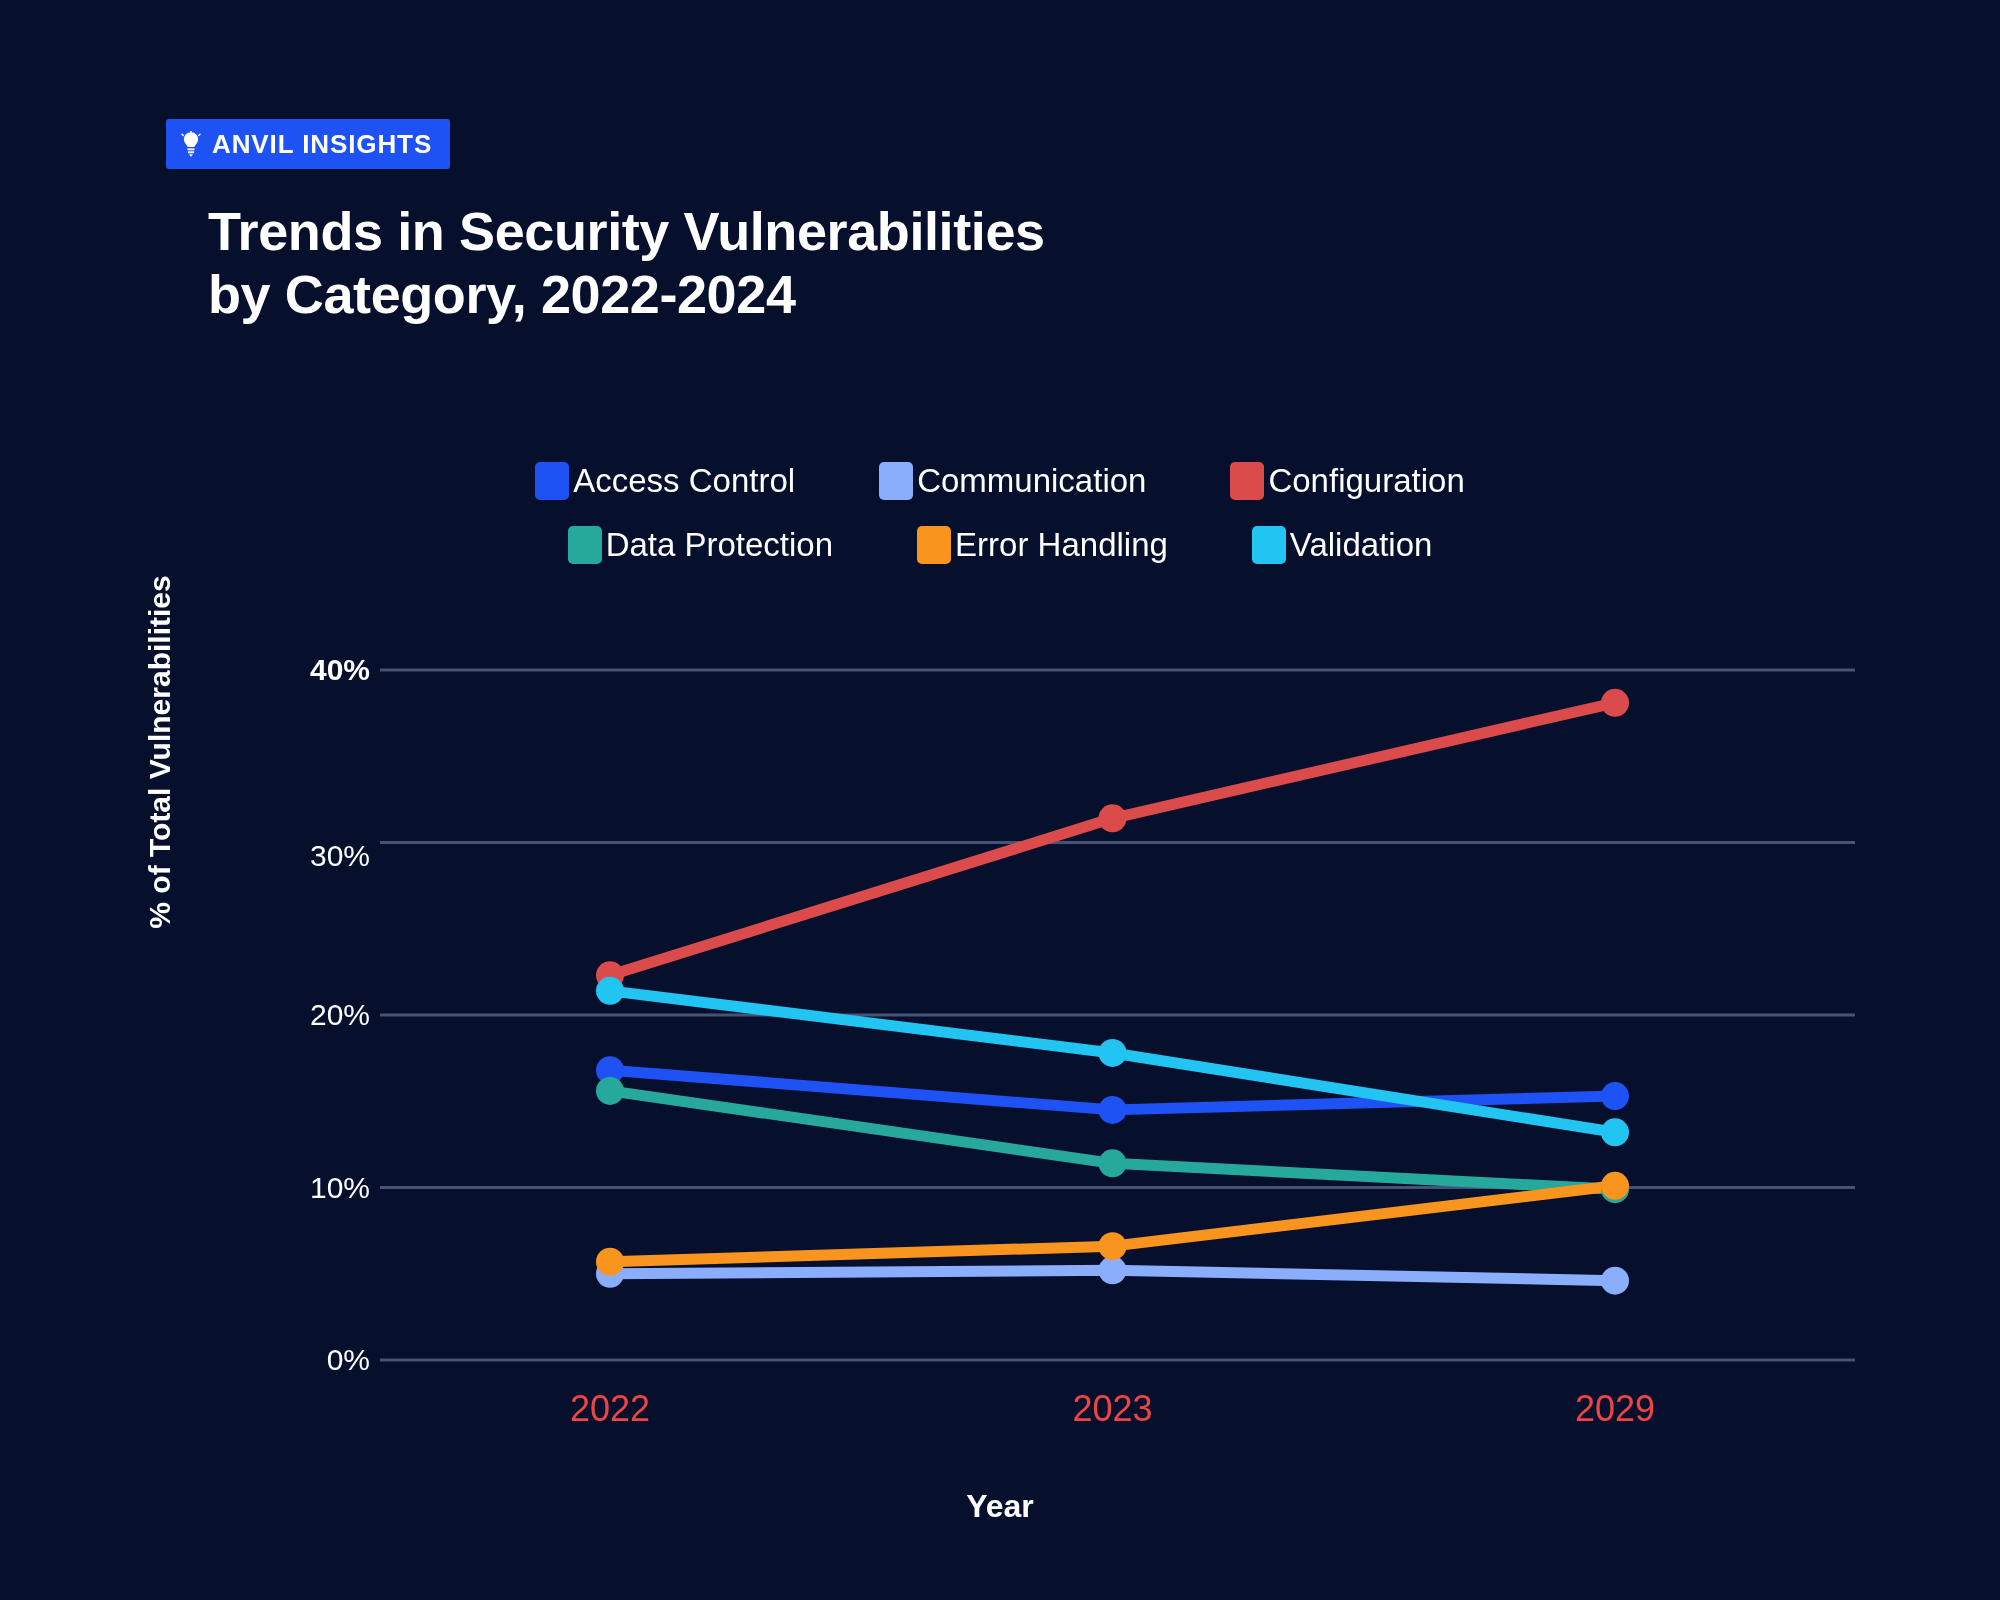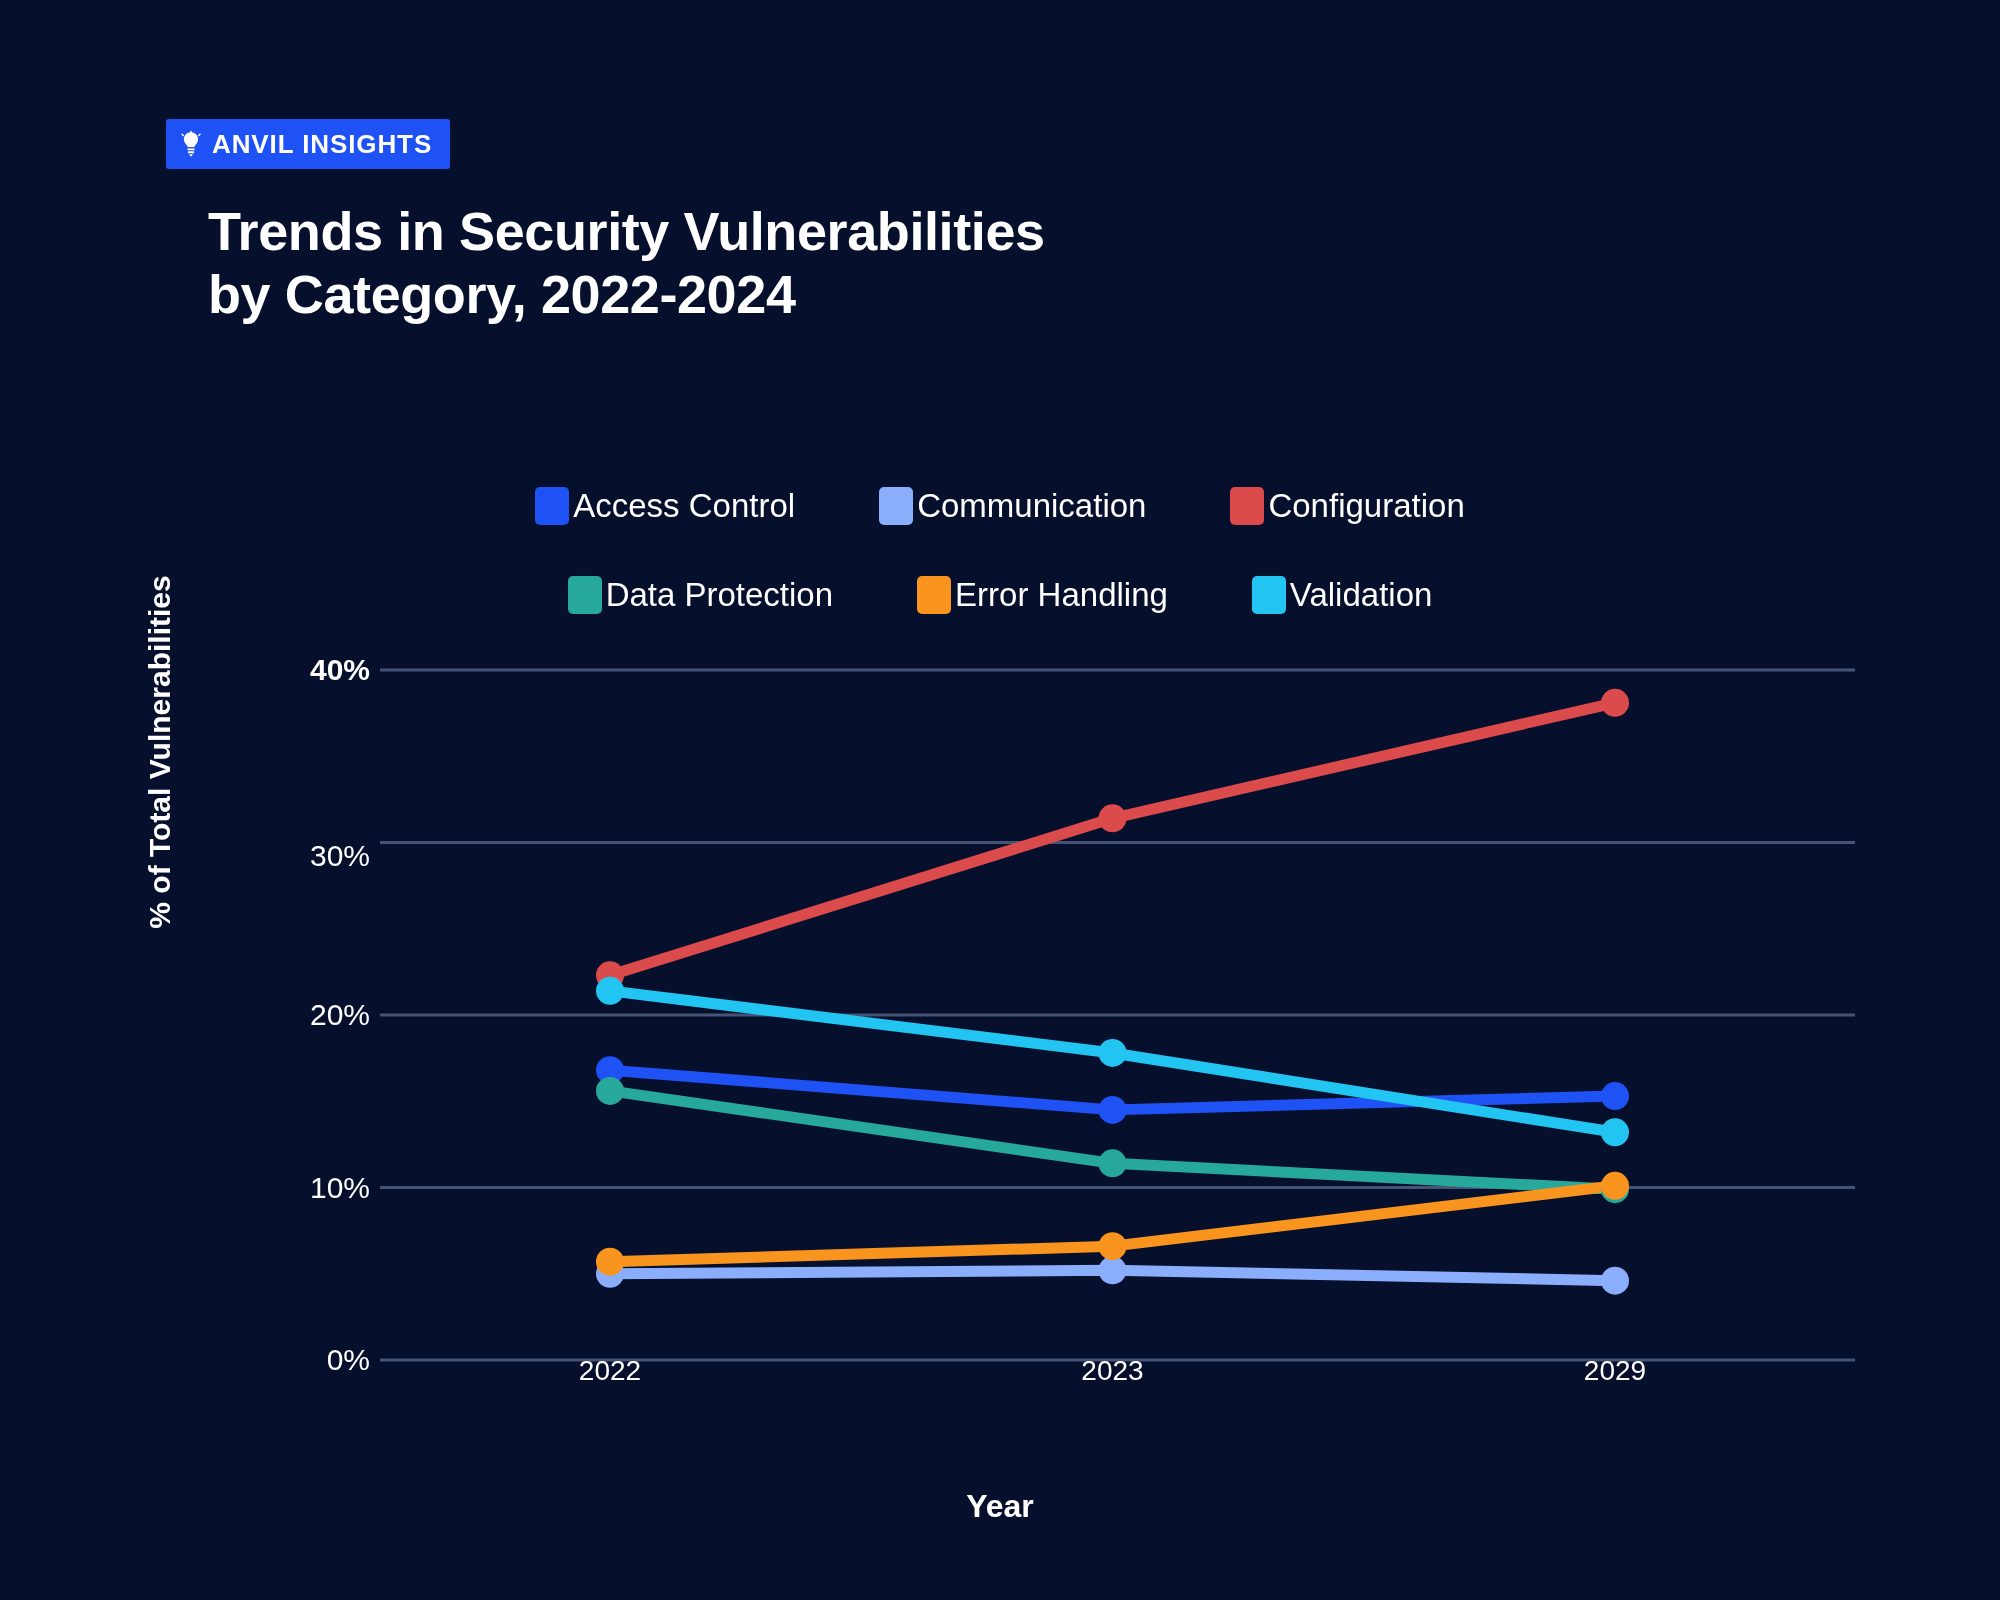--- a/index.html
+++ b/index.html
@@ -76,21 +76,20 @@
   .legend-row {
     display: flex;
     align-items: center;
     justify-content: center;
     gap: 84px;
   }
   .legend-item {
     display: flex;
     align-items: center;
     gap: 4px;
-    margin-top: 25px;
   }
   .legend-swatch {
     width: 34px;
     height: 38px;
     border-radius: 5px;
     flex: 0 0 auto;
   }
   .legend-label {
     font-size: 33px;
     font-weight: 400;
@@ -133,23 +132,23 @@
   .ytick-holder {
     position: absolute;
     left: 160px;
     top: 0;
     width: 210px;
     height: 1600px;
   }
   .xtick {
     position: absolute;
     transform: translateX(-50%);
-    top: 1355px;
-    font-size: 28px;
-    color: #ffffff;
+    top: 1388px;
+    font-size: 36px;
+    color: #ef4444;
     white-space: nowrap;
   }
 </style>
 </head>
 <body>
 
 <div class="page">
 
   <div class="brand-badge">
     <span class="bulb">

